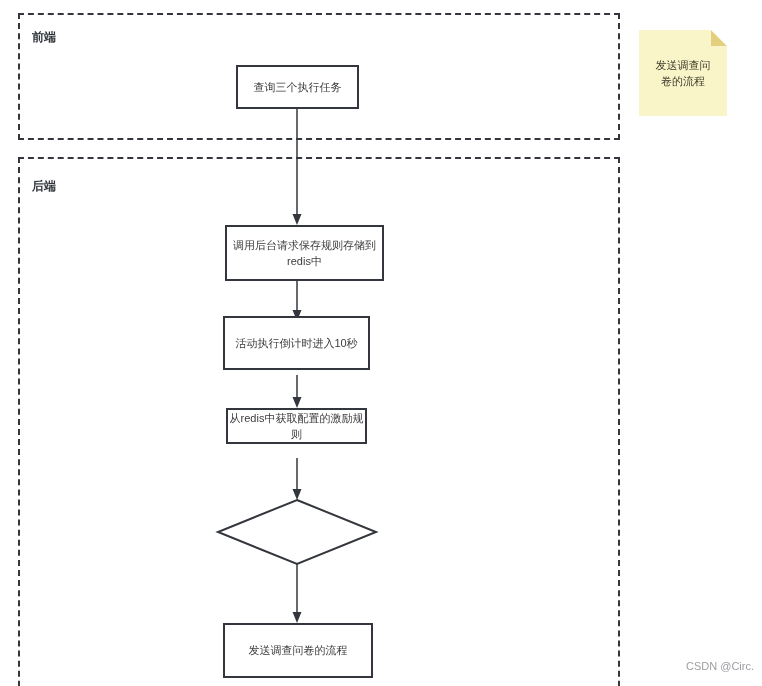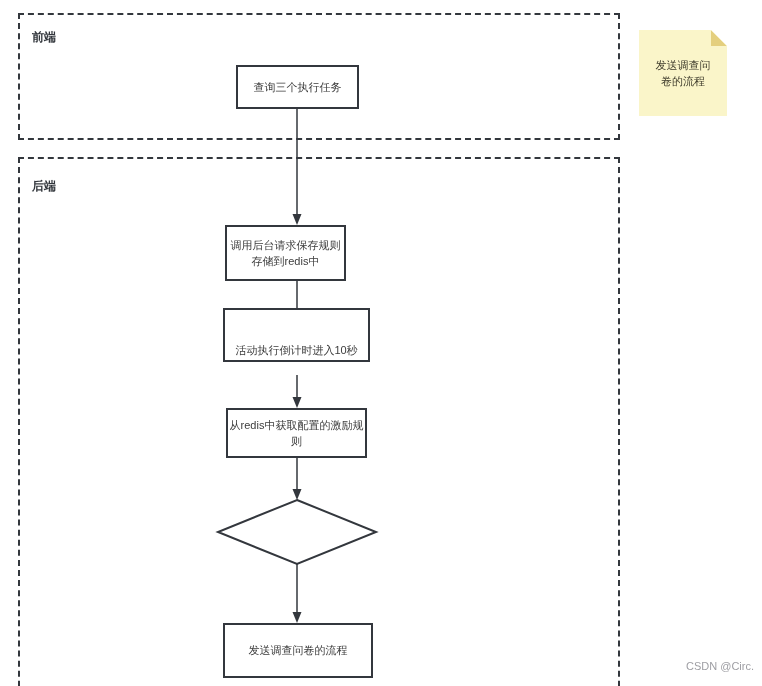--- a/index.html
+++ b/index.html
@@ -42,23 +42,23 @@
     display: flex;
     align-items: center;
     justify-content: center;
     text-align: center;
     font-size: 11px;
     line-height: 1.5;
     color: #3c3c3c;
     padding: 2px 1px;
   }
   .node-query     { left: 236px; top: 65px;  width: 123px; height: 44px; }
-  .node-save      { left: 225px; top: 225px; width: 121px; height: 56px; }
-  .node-countdown { left: 223px; top: 308px; width: 147px; height: 54px; align-items: flex-end; }
-  .node-getrules  { left: 226px; top: 408px; width: 141px; height: 50px; }
+  .node-save      { left: 225px; top: 225px; width: 159px; height: 56px; }
+  .node-countdown { left: 223px; top: 316px; width: 147px; height: 54px; }
+  .node-getrules  { left: 226px; top: 408px; width: 141px; height: 36px; }
   .node-send      { left: 223px; top: 623px; width: 150px; height: 55px; }
 
   .diamond-label {
     position: absolute;
     left: 222px; top: 500px; width: 150px; height: 64px;
     z-index: 3;
     display: flex;
     align-items: center;
     justify-content: center;
     text-align: center;

